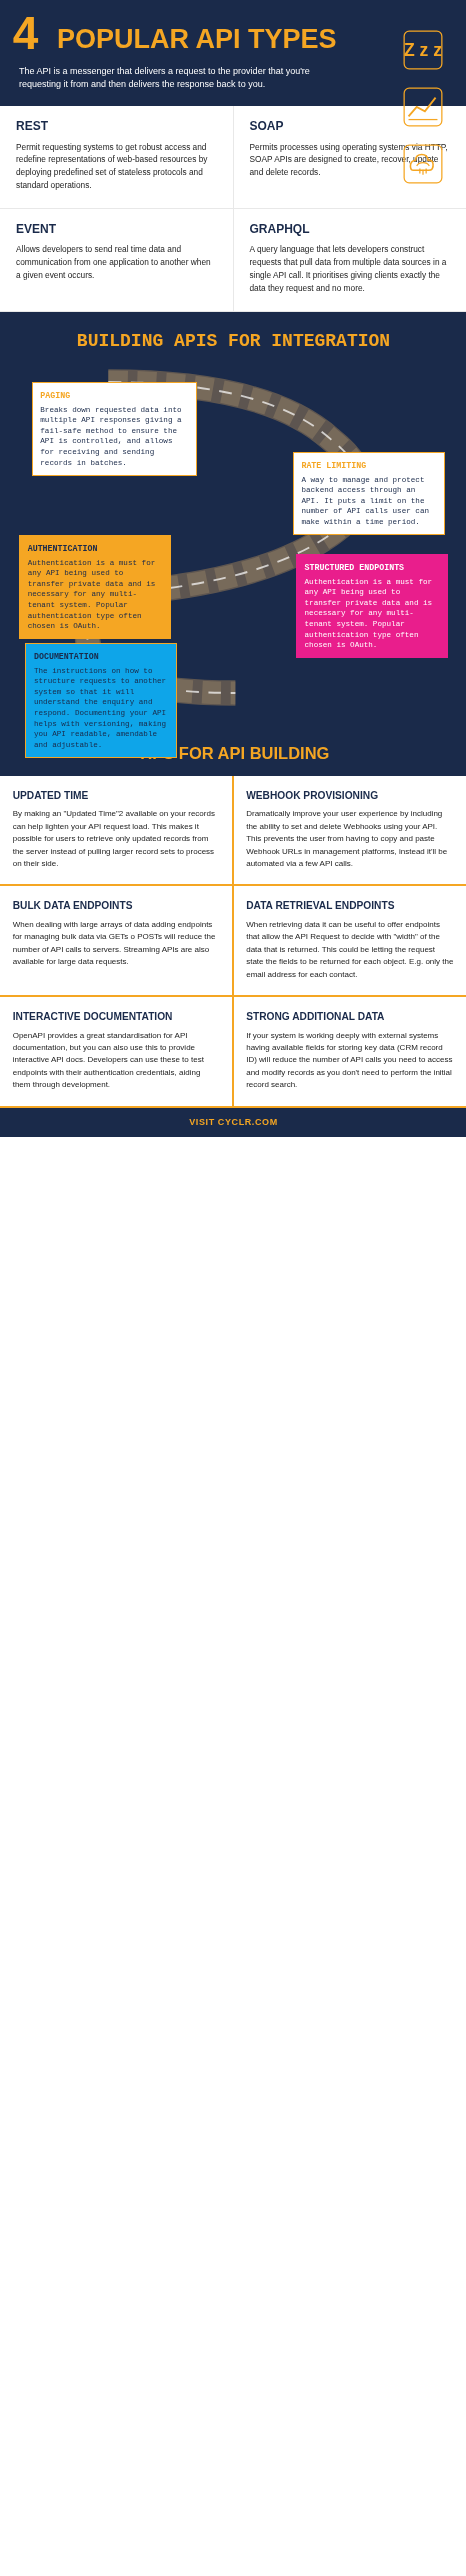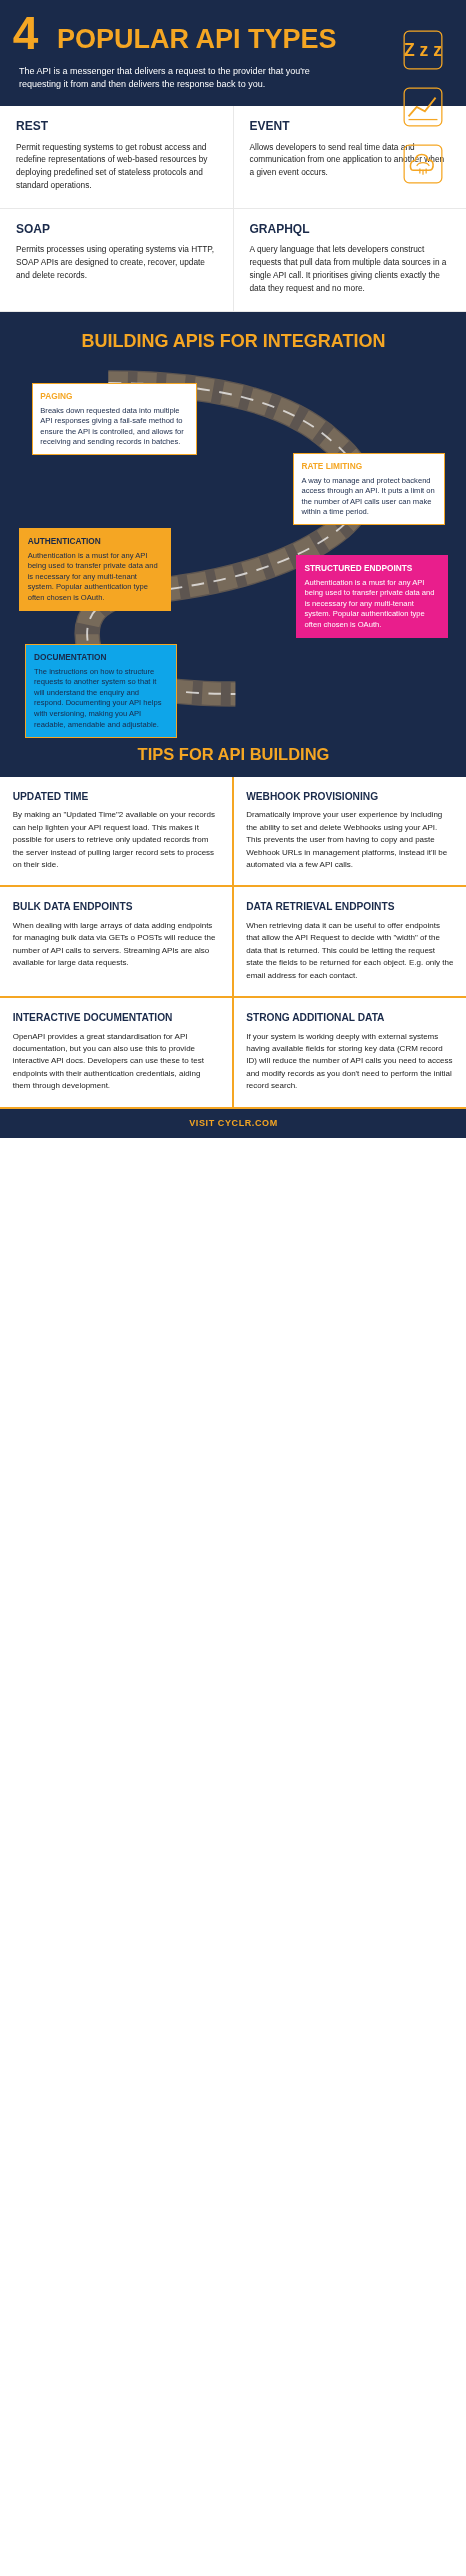--- a/index.html
+++ b/index.html
@@ -89,20 +89,21 @@
     .api-type-desc {
       font-size: 8.3px;
       line-height: 1.55;
       color: #222;
     }
 
     
     .building-section {
       background: #1a2a4a;
       padding: 19px 12.7px;
+      font-family: Liberation Mono, monospace;
     }
     .building-title {
       color: #f5a623;
       font-size: 18px;
       font-weight: 900;
       text-align: center;
       text-transform: uppercase;
       margin-bottom: 12.7px;
     }
     
@@ -151,21 +152,21 @@
       top: 89px;
       right: 9.5px;
       width: 152px;
     }
     .box-rate .info-box-title { color: #f5a623; }
 
     .box-auth {
       background: #f5a623;
       border-color: #f5a623;
       color: #1a2a4a;
-      top: 164px;
+      top: 172px;
       left: 6.4px;
       width: 152px;
     }
     .box-auth .info-box-title { color: #1a2a4a; }
 
     .box-structured {
       background: #e91e8c;
       border-color: #e91e8c;
       color: #fff;
       top: 191px;
@@ -271,26 +272,26 @@
   </div>
 </div>
 
 <div class="api-types-section">
   <div class="api-types-grid" id="api-types-grid">
   <div class="api-type-cell">
       <div class="api-type-title">REST</div>
       <div class="api-type-desc">Permit requesting systems to get robust access and redefine representations of web-based resources by deploying predefined set of stateless protocols and standard operations.</div>
     </div>
       <div class="api-type-cell">
+      <div class="api-type-title">SOAP</div>
+      <div class="api-type-desc">Permits processes using operating systems via HTTP, SOAP APIs are designed to create, recover, update and delete records.</div>
+    </div>
+      <div class="api-type-cell">
       <div class="api-type-title">EVENT</div>
       <div class="api-type-desc">Allows developers to send real time data and communication from one application to another when a given event occurs.</div>
-    </div>
-      <div class="api-type-cell">
-      <div class="api-type-title">SOAP</div>
-      <div class="api-type-desc">Permits processes using operating systems via HTTP, SOAP APIs are designed to create, recover, update and delete records.</div>
     </div>
       <div class="api-type-cell">
       <div class="api-type-title">GraphQL</div>
       <div class="api-type-desc">A query language that lets developers construct requests that pull data from multiple data sources in a single API call. It prioritises giving clients exactly the data they request and no more.</div>
     </div>
     </div>
 </div>
 
 <div class="building-section">
   <div class="building-title">BUILDING APIs FOR INTEGRATION</div>

